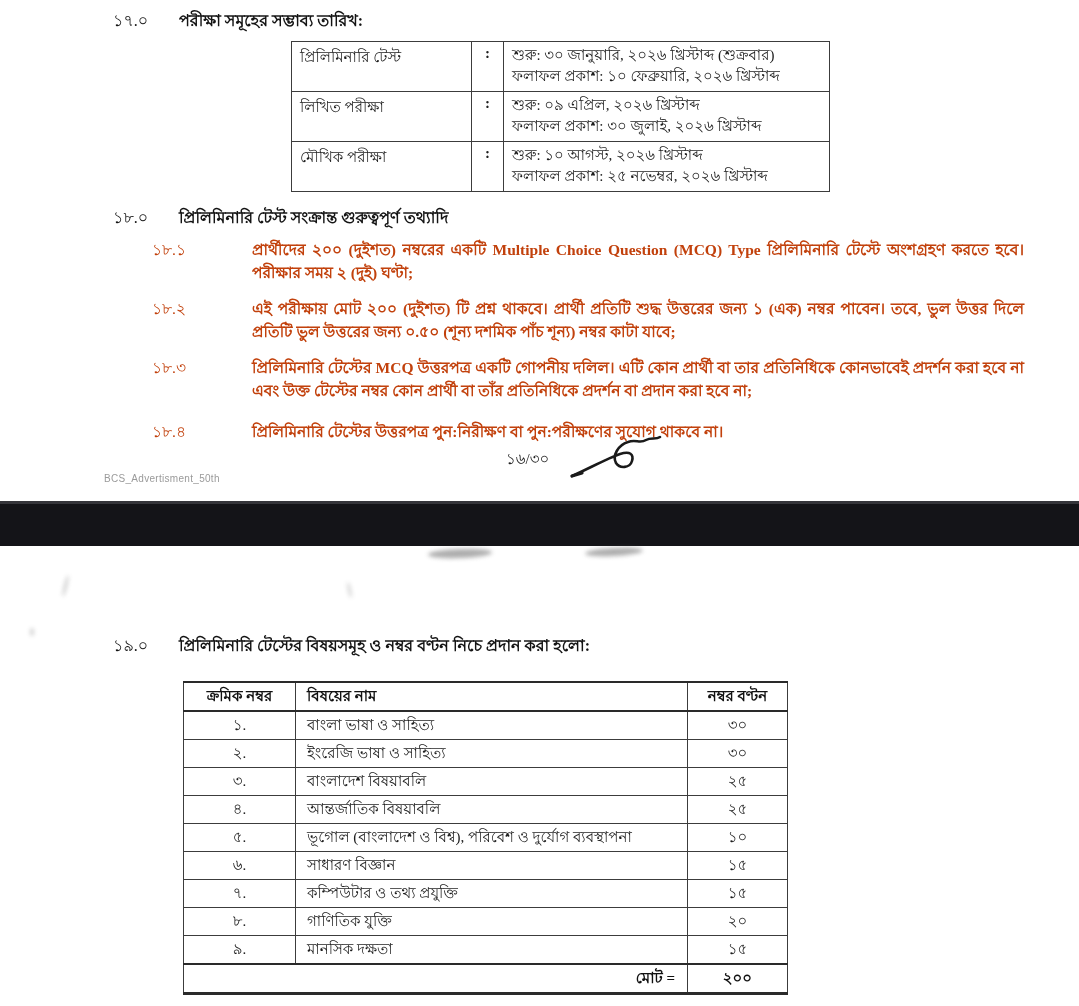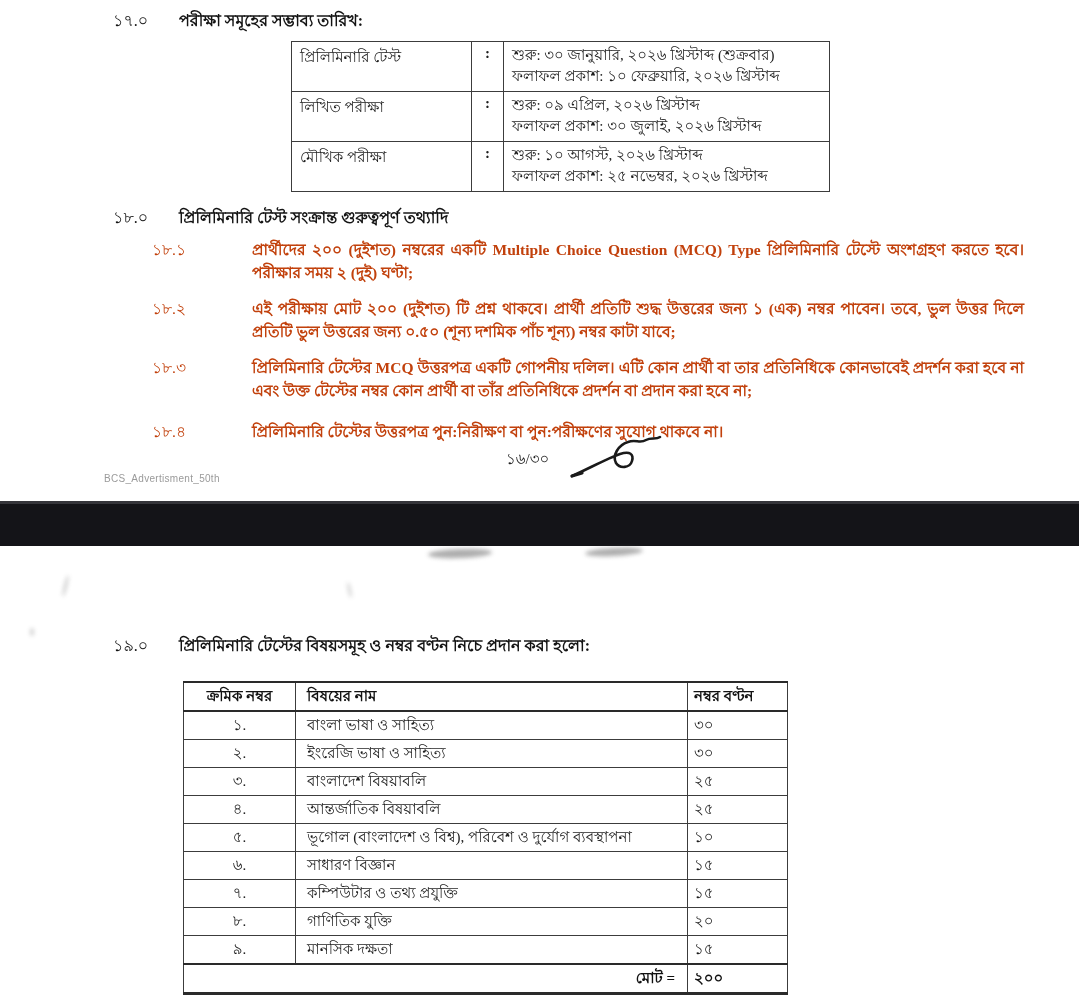--- a/index.html
+++ b/index.html
@@ -72,21 +72,21 @@
   }
   .marks-table th, .marks-table td { border: 1.4px solid #3c3c3c; }
   .marks-table th {
     height: 24px; font-size: 15px; font-weight: bold; color: #121212;
     border-bottom: 2.5px solid #2a2a2a; border-top: 2px solid #2a2a2a;
     text-align: center; padding: 1px 6px;
   }
   .marks-table td { height: 25px; padding: 1px 6px; }
   .marks-table .c-serial { width: 112px; text-align: center; }
   .marks-table .c-subject { width: 392px; text-align: left; padding-left: 11px; }
-  .marks-table .c-marks { width: 100px; text-align: left; }
+  .marks-table .c-marks { width: 100px; text-align: center; }
   .marks-table tr.total-row td {
     height: 27px; font-weight: bold; color: #111;
     border-top: 2.5px solid #2a2a2a; border-bottom: 3px solid #2a2a2a;
   }
   .marks-table tr.total-row td.t-label { text-align: right; padding-right: 12px; }
 </style>
 </head>
 <body>
 
 <div class="sheet">

